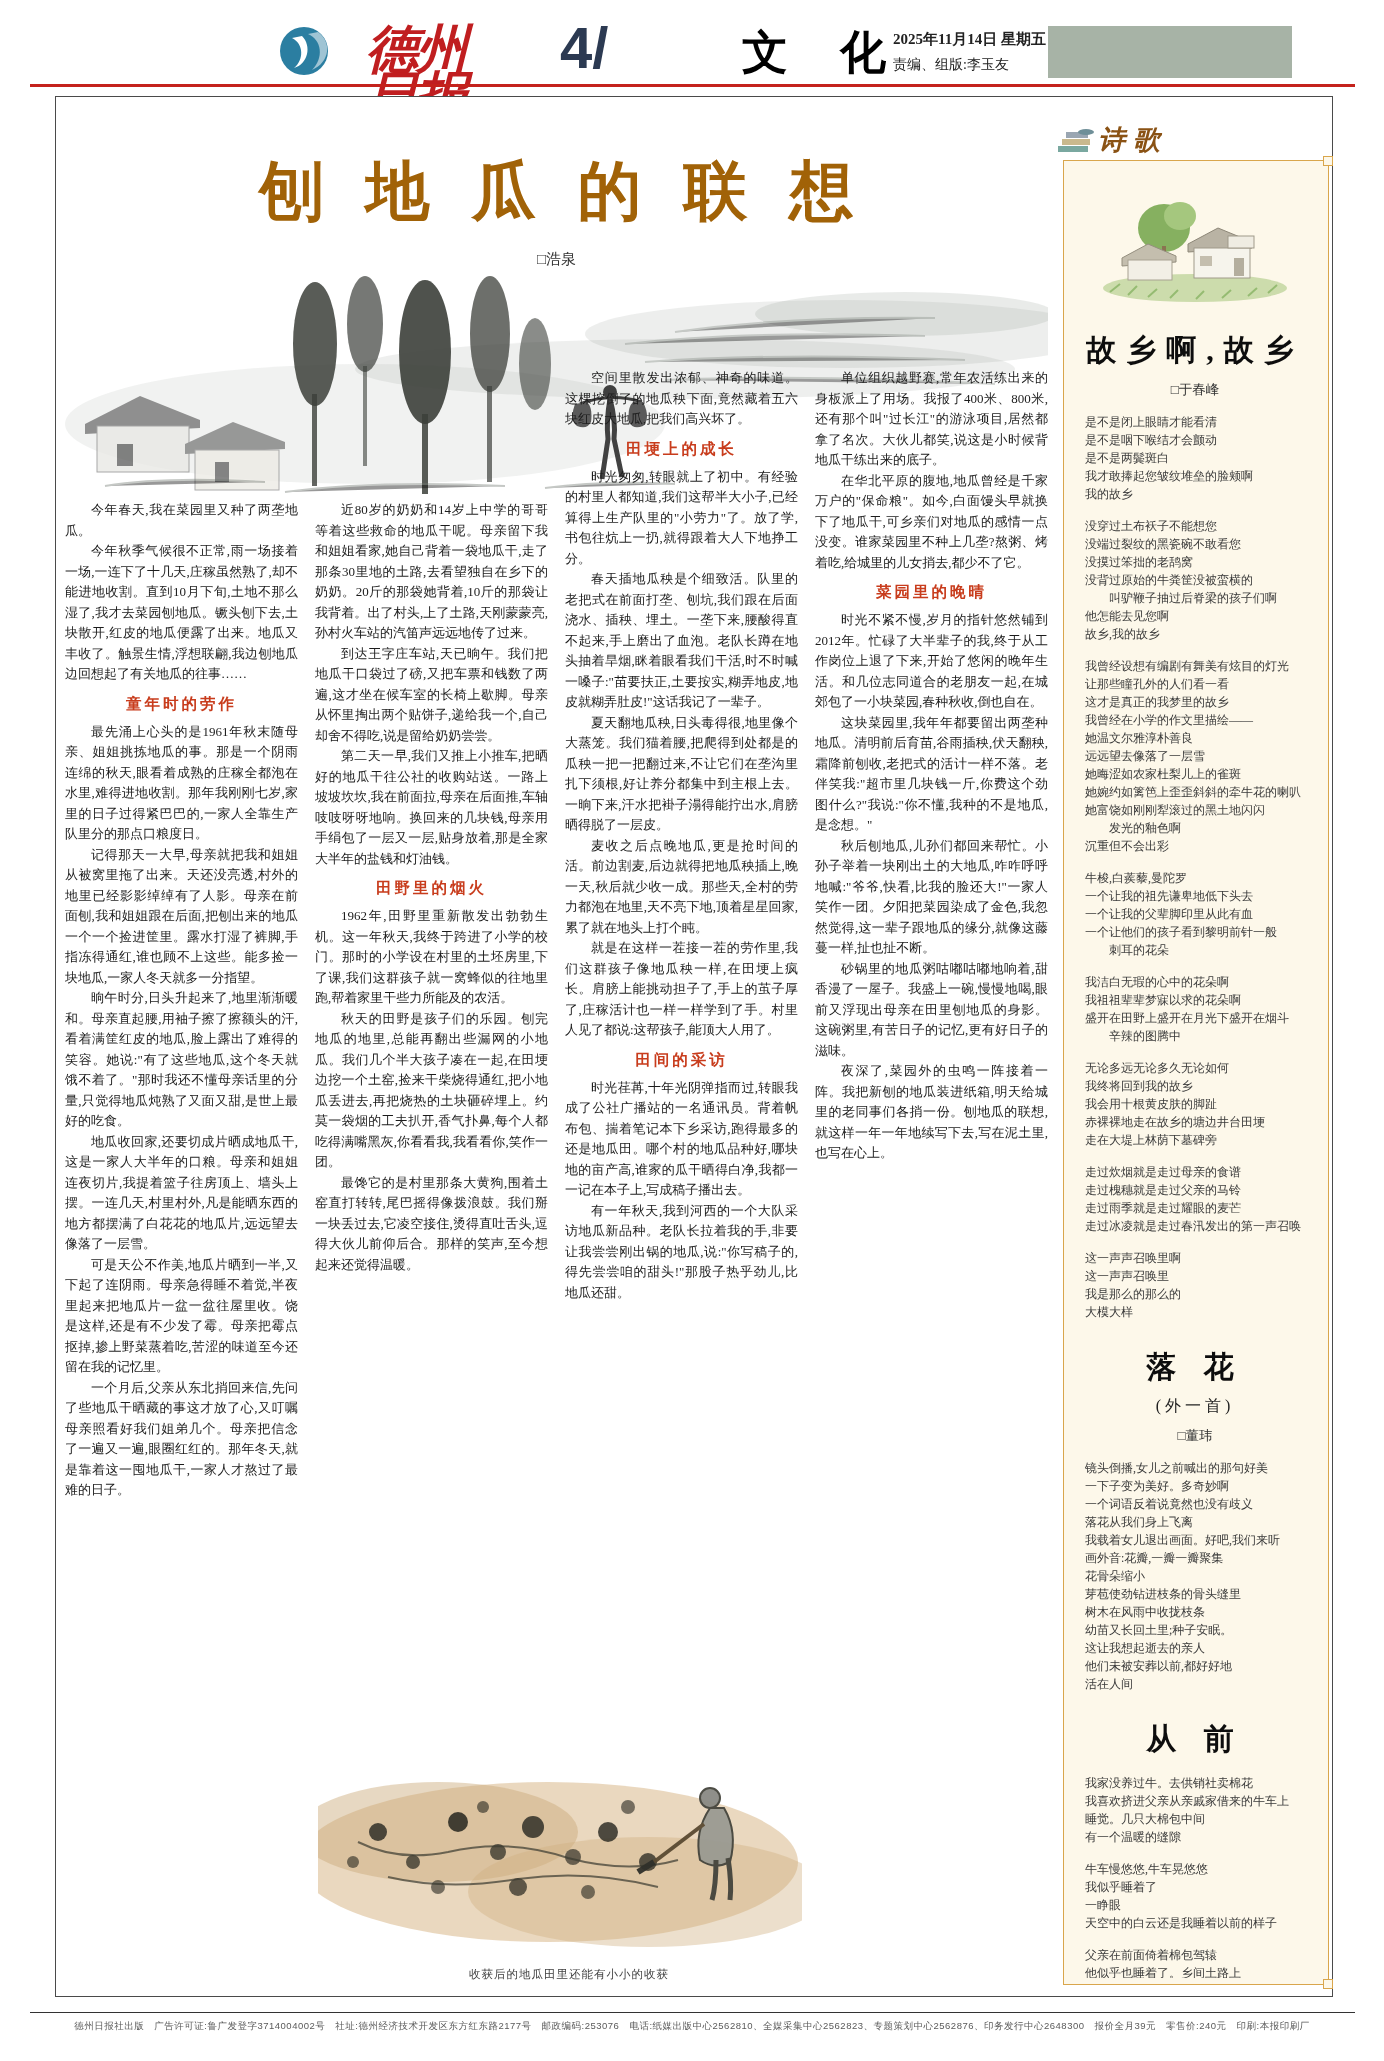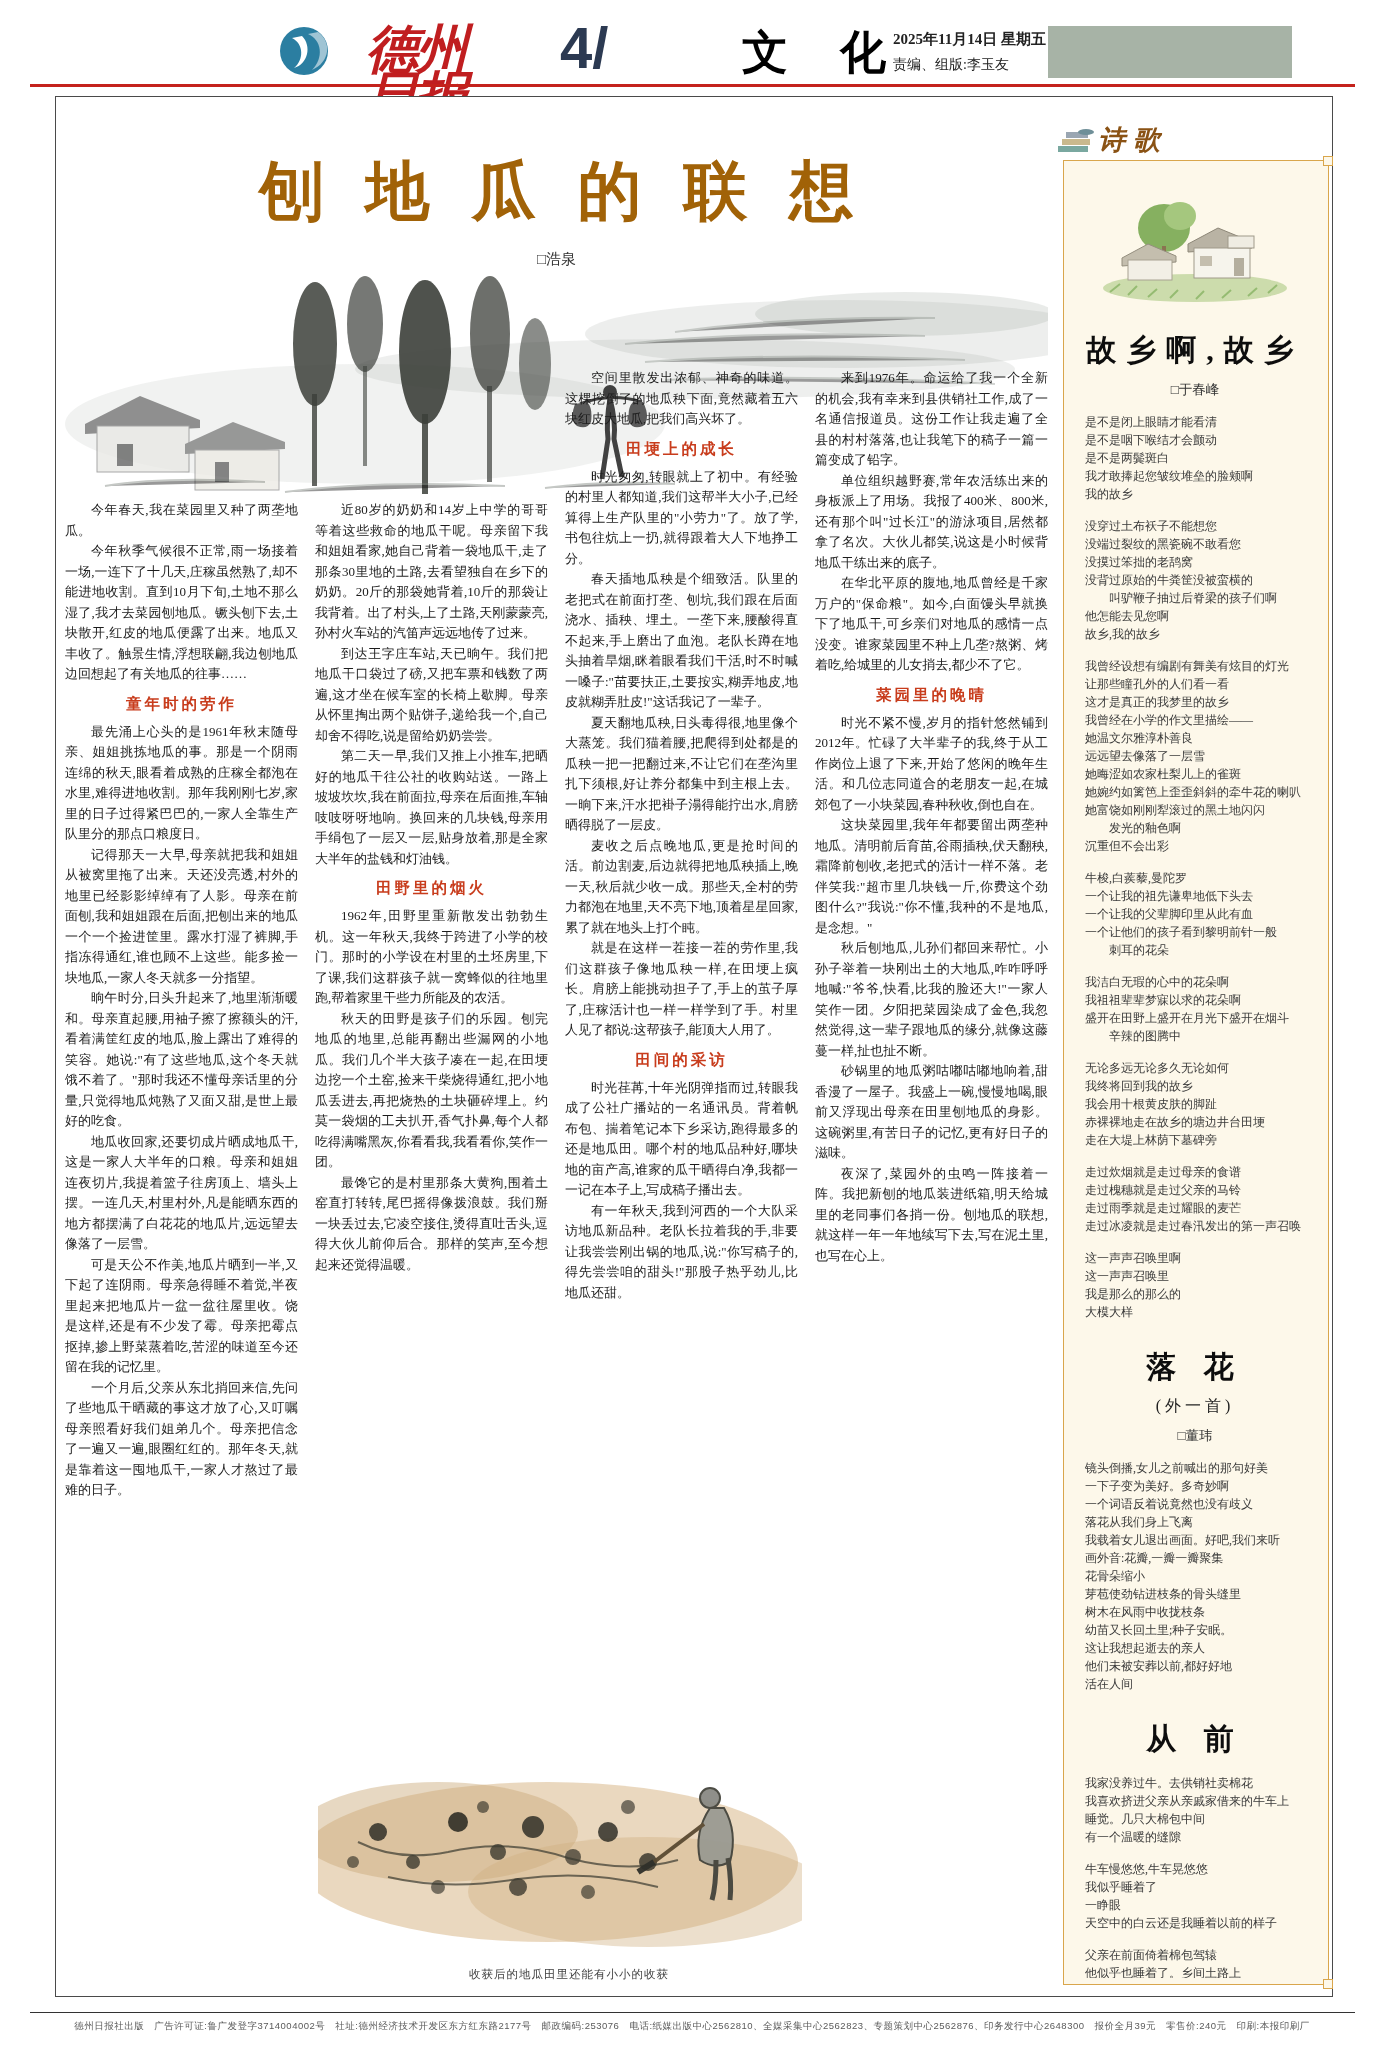--- a/index.html
+++ b/index.html
@@ -162,21 +162,20 @@
         <div class="para">时光匆匆,转眼就上了初中。有经验的村里人都知道,我们这帮半大小子,已经算得上生产队里的"小劳力"了。放了学,书包往炕上一扔,就得跟着大人下地挣工分。</div>
         <div class="para">春天插地瓜秧是个细致活。队里的老把式在前面打垄、刨坑,我们跟在后面浇水、插秧、埋土。一垄下来,腰酸得直不起来,手上磨出了血泡。老队长蹲在地头抽着旱烟,眯着眼看我们干活,时不时喊一嗓子:"苗要扶正,土要按实,糊弄地皮,地皮就糊弄肚皮!"这话我记了一辈子。</div>
         <div class="para">夏天翻地瓜秧,日头毒得很,地里像个大蒸笼。我们猫着腰,把爬得到处都是的瓜秧一把一把翻过来,不让它们在垄沟里扎下须根,好让养分都集中到主根上去。一晌下来,汗水把褂子溻得能拧出水,肩膀晒得脱了一层皮。</div>
         <div class="para">麦收之后点晚地瓜,更是抢时间的活。前边割麦,后边就得把地瓜秧插上,晚一天,秋后就少收一成。那些天,全村的劳力都泡在地里,天不亮下地,顶着星星回家,累了就在地头上打个盹。</div>
         <div class="para">就是在这样一茬接一茬的劳作里,我们这群孩子像地瓜秧一样,在田埂上疯长。肩膀上能挑动担子了,手上的茧子厚了,庄稼活计也一样一样学到了手。村里人见了都说:这帮孩子,能顶大人用了。</div>
         <div class="sec-heading">田间的采访</div>
         <div class="para">时光荏苒,十年光阴弹指而过,转眼我成了公社广播站的一名通讯员。背着帆布包、揣着笔记本下乡采访,跑得最多的还是地瓜田。哪个村的地瓜品种好,哪块地的亩产高,谁家的瓜干晒得白净,我都一一记在本子上,写成稿子播出去。</div>
         <div class="para">有一年秋天,我到河西的一个大队采访地瓜新品种。老队长拉着我的手,非要让我尝尝刚出锅的地瓜,说:"你写稿子的,得先尝尝咱的甜头!"那股子热乎劲儿,比地瓜还甜。</div>
       </div>
     <div class="col">
-        <div class="para">来到1976年。命运给了我一个全新的机会,我有幸来到县供销社工作,成了一名通信报道员。这份工作让我走遍了全县的村村落落,也让我笔下的稿子一篇一篇变成了铅字。</div>
         <div class="para">单位组织越野赛,常年农活练出来的身板派上了用场。我报了400米、800米,还有那个叫"过长江"的游泳项目,居然都拿了名次。大伙儿都笑,说这是小时候背地瓜干练出来的底子。</div>
         <div class="para">在华北平原的腹地,地瓜曾经是千家万户的"保命粮"。如今,白面馒头早就换下了地瓜干,可乡亲们对地瓜的感情一点没变。谁家菜园里不种上几垄?熬粥、烤着吃,给城里的儿女捎去,都少不了它。</div>
         <div class="sec-heading">菜园里的晚晴</div>
         <div class="para">时光不紧不慢,岁月的指针悠然铺到2012年。忙碌了大半辈子的我,终于从工作岗位上退了下来,开始了悠闲的晚年生活。和几位志同道合的老朋友一起,在城郊包了一小块菜园,春种秋收,倒也自在。</div>
         <div class="para">这块菜园里,我年年都要留出两垄种地瓜。清明前后育苗,谷雨插秧,伏天翻秧,霜降前刨收,老把式的活计一样不落。老伴笑我:"超市里几块钱一斤,你费这个劲图什么?"我说:"你不懂,我种的不是地瓜,是念想。"</div>
         <div class="para">秋后刨地瓜,儿孙们都回来帮忙。小孙子举着一块刚出土的大地瓜,咋咋呼呼地喊:"爷爷,快看,比我的脸还大!"一家人笑作一团。夕阳把菜园染成了金色,我忽然觉得,这一辈子跟地瓜的缘分,就像这藤蔓一样,扯也扯不断。</div>
         <div class="para">砂锅里的地瓜粥咕嘟咕嘟地响着,甜香漫了一屋子。我盛上一碗,慢慢地喝,眼前又浮现出母亲在田里刨地瓜的身影。这碗粥里,有苦日子的记忆,更有好日子的滋味。</div>
         <div class="para">夜深了,菜园外的虫鸣一阵接着一阵。我把新刨的地瓜装进纸箱,明天给城里的老同事们各捎一份。刨地瓜的联想,就这样一年一年地续写下去,写在泥土里,也写在心上。</div>
       </div>
   </div>

